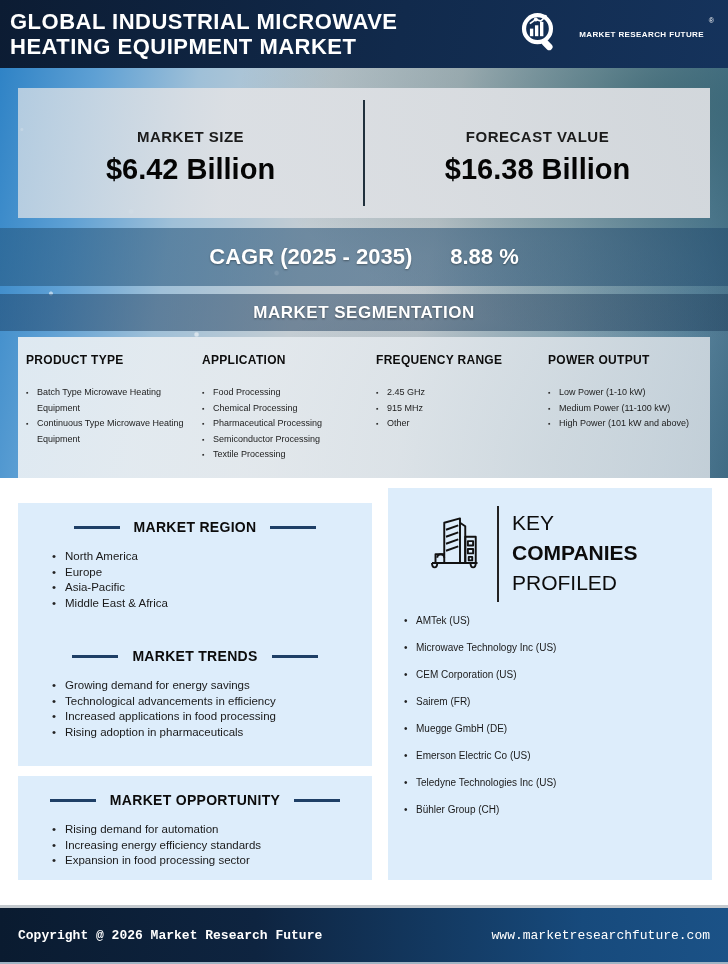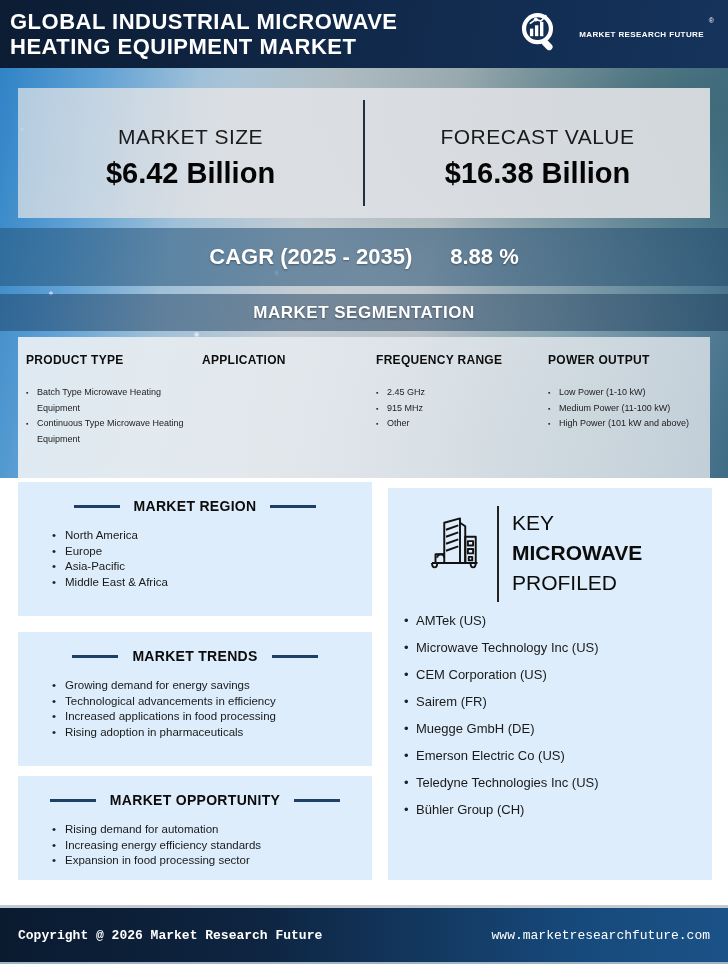--- a/index.html
+++ b/index.html
@@ -27,21 +27,21 @@
       radial-gradient(circle at 54% 72%, rgba(255,255,255,.45) 1.5px, transparent 3px),
       radial-gradient(ellipse at 90% 8%, rgba(22,70,78,.55), transparent 45%),
       radial-gradient(ellipse at 75% 95%, rgba(40,90,110,.35), transparent 40%),
       linear-gradient(100deg,#2f83c6 0%,#5ea0d4 12%,#9fc0d8 25%,#c4cdd3 42%,#ccd1d5 58%,#9db4c0 75%,#5e87a0 92%,#446e88 100%);
   }
 
   .stats-panel { position:absolute; top:20px; left:18px; width:692px; height:130px;
     background:linear-gradient(95deg, rgba(200,215,228,.85) 0%, rgba(221,224,228,.95) 30%, rgba(218,221,225,.95) 100%);
     display:flex; }
   .stat { flex:1; display:flex; flex-direction:column; align-items:center; justify-content:center; gap:8px; }
-  .stat-label { font-size:21px; font-weight:normal; color:#1b1b1b; letter-spacing:.5px;margin-top:8px; }
+  .stat-label { font-size:15px; font-weight:bold; color:#1b1b1b; letter-spacing:.5px;margin-top:8px; }
   .stat-value { font-size:29px; font-weight:bold; color:#050505; }
   .stat-divider { width:2px; height:106px; align-self:center; background:#20303c; }
 
   .cagr-band { position:absolute; top:160px; left:0; width:728px; height:58px;
     background:linear-gradient(90deg, rgba(36,84,122,.55), rgba(30,70,105,.5));
     display:flex; align-items:center; justify-content:center; gap:38px; }
   .cagr-label, .cagr-value { color:#fff; font-size:22px; font-weight:bold;
     text-shadow:0 1px 2px rgba(0,0,0,.35); }
 
   .seg-title-band { position:absolute; top:226px; left:0; width:728px; height:37px;
@@ -58,42 +58,42 @@
   .seg-col-3 { left:358px; width:166px; }
   .seg-col-4 { left:530px; width:160px; }
   .seg-heading { position:absolute; top:16px; font-size:12px; font-weight:bold; color:#0d0d0d; letter-spacing:.3px; }
   .seg-list { position:absolute; top:48px; list-style:none; width:100%; }
   .seg-list li { position:relative; padding-left:11px; font-size:9px; color:#1c1c1c; line-height:15.5px; }
   .seg-list li::before { content:"▪"; position:absolute; left:0; top:0; font-size:7px; color:#333; }
 
   
   .lower { position:absolute; top:478px; left:0; width:728px; height:427px; background:#fff; }
   .panel { position:absolute; background:#ddedfb; }
-  .panel-region      { left:18px; top:4px;  width:354px; height:134px; }
+  .panel-region      { left:18px; top:25px;  width:354px; height:134px; }
   .panel-trends      { left:18px; top:154px; width:354px; height:134px; }
   .panel-opportunity { left:18px; top:298px; width:354px; height:104px; }
   .panel-companies   { left:388px; top:10px; width:324px; height:392px; }
 
   .panel-header { position:absolute; top:16px; left:0; width:100%;
     display:flex; align-items:center; justify-content:center; gap:14px; }
   .header-line { width:46px; height:3px; background:#1e3f66; }
   .panel-title { font-size:14px; font-weight:bold; color:#0c0c0c; letter-spacing:.3px; }
 
   .panel-list { position:absolute; top:46px; left:34px; right:12px; list-style:none; }
   .panel-list li { position:relative; padding-left:13px; font-size:11.5px; color:#1a1a1a; line-height:15.5px; }
   .panel-list li::before { content:"•"; position:absolute; left:0; top:0; color:#222; }
 
   
   .companies-head { position:absolute; top:18px; left:0; width:100%; height:96px; }
   .building-icon { position:absolute; left:37px; top:6px; }
   .companies-divider { position:absolute; left:109px; top:0; width:2px; height:96px; background:#222; }
   .companies-title { position:absolute; left:124px; top:2px; font-size:21px; color:#0c0c0c; line-height:30px; }
   .companies-title .t-bold { font-weight:bold; }
   .companies-list { position:absolute; top:126px; left:16px; right:10px; list-style:none; }
-  .companies-list li { position:relative; padding-left:12px; font-size:13px; color:#1a1a1a;
+  .companies-list li { position:relative; padding-left:12px; font-size:10px; color:#1a1a1a;
     line-height:13px; margin-bottom:14px; }
   .companies-list li::before { content:"•"; position:absolute; left:0; top:0; color:#222; }
 
   .watermark-left { position:absolute; left:25px; top:404px; color:#fff; font-size:14.5px; font-weight:bold;
     text-shadow:0 0 1px rgba(255,255,255,.4); white-space:nowrap; }
   .watermark-right { position:absolute; right:18px; top:407px; color:#fff; font-size:11.5px; white-space:nowrap; }
 
   
   .footer { position:absolute; bottom:0; left:0; width:728px; height:59px;
     background:linear-gradient(90deg,#0a1b30 0%,#0e2440 35%,#174a7c 80%,#1b5287 100%);
@@ -156,20 +156,27 @@
     <div class="seg-panel">
       <div class="seg-col seg-col-1">
         <div class="seg-heading">PRODUCT TYPE</div>
         <ul class="seg-list">
           <li>Batch Type Microwave Heating Equipment</li>
           <li>Continuous Type Microwave Heating Equipment</li>
         </ul>
       </div>
       <div class="seg-col seg-col-2">
         <div class="seg-heading">APPLICATION</div>
+        <ul class="seg-list">
+          <li>Food Processing</li>
+          <li>Chemical Processing</li>
+          <li>Pharmaceutical Processing</li>
+          <li>Semiconductor Processing</li>
+          <li>Textile Processing</li>
+        </ul>
       </div>
       <div class="seg-col seg-col-3">
         <div class="seg-heading">FREQUENCY RANGE</div>
         <ul class="seg-list">
           <li>2.45 GHz</li>
           <li>915 MHz</li>
           <li>Other</li>
         </ul>
       </div>
       <div class="seg-col seg-col-4">
@@ -243,21 +250,21 @@
             <path d="M22 48 H12 V58"></path>
             <path d="M14 52 a4 4 0 0 1 8 0"></path>
             <line x1="8" y1="58" x2="60" y2="58"></line>
             <path d="M8 58 a3 5 0 0 0 6 0"></path>
             <path d="M58 58 a3 5 0 0 1 -6 0"></path>
           </svg>
         </span>
         <span class="companies-divider"></span>
         <div class="companies-title">
           <div>KEY</div>
-          <div class="t-bold">MICROWAVE</div>
+          <div class="t-bold">COMPANIES</div>
           <div>PROFILED</div>
         </div>
       </div>
       <ul class="companies-list">
         <li>AMTek (US)</li>
         <li>Microwave Technology Inc (US)</li>
         <li>CEM Corporation (US)</li>
         <li>Sairem (FR)</li>
         <li>Muegge GmbH (DE)</li>
         <li>Emerson Electric Co (US)</li>

